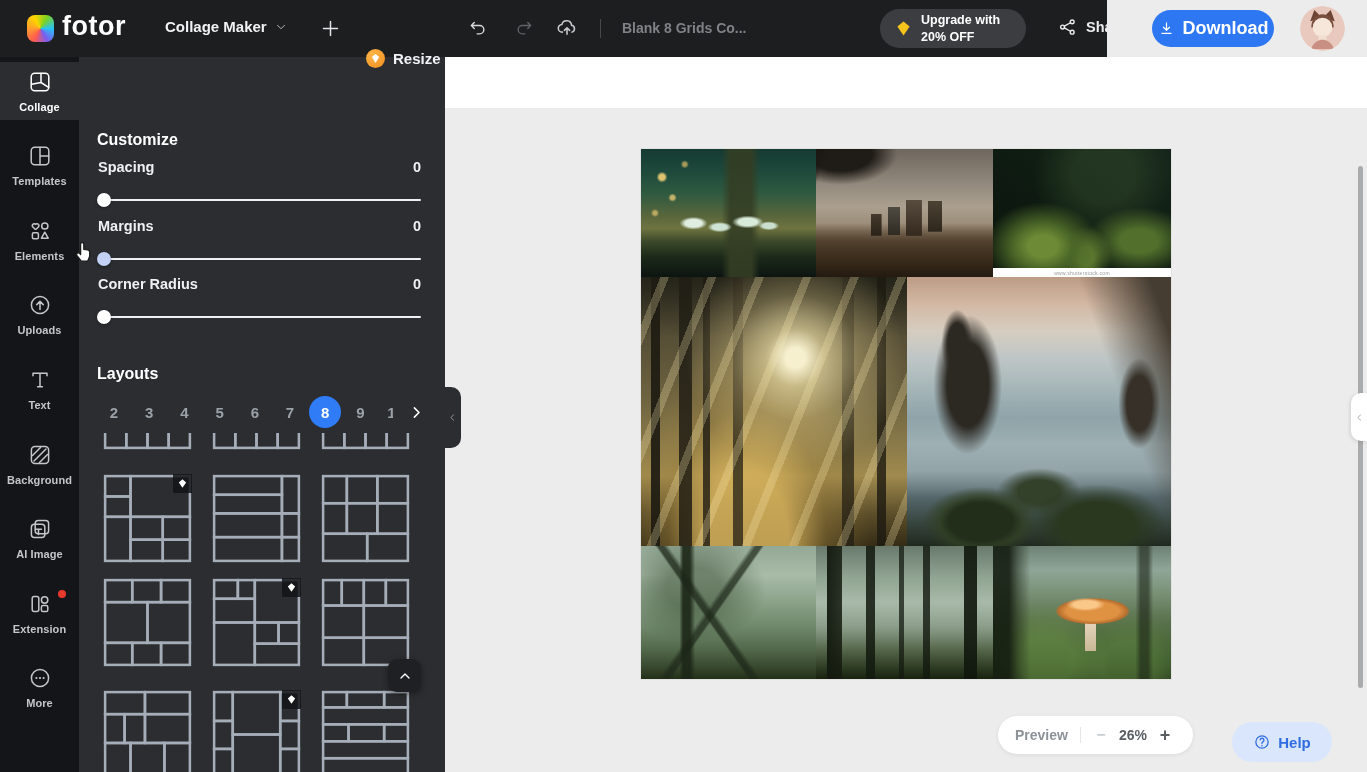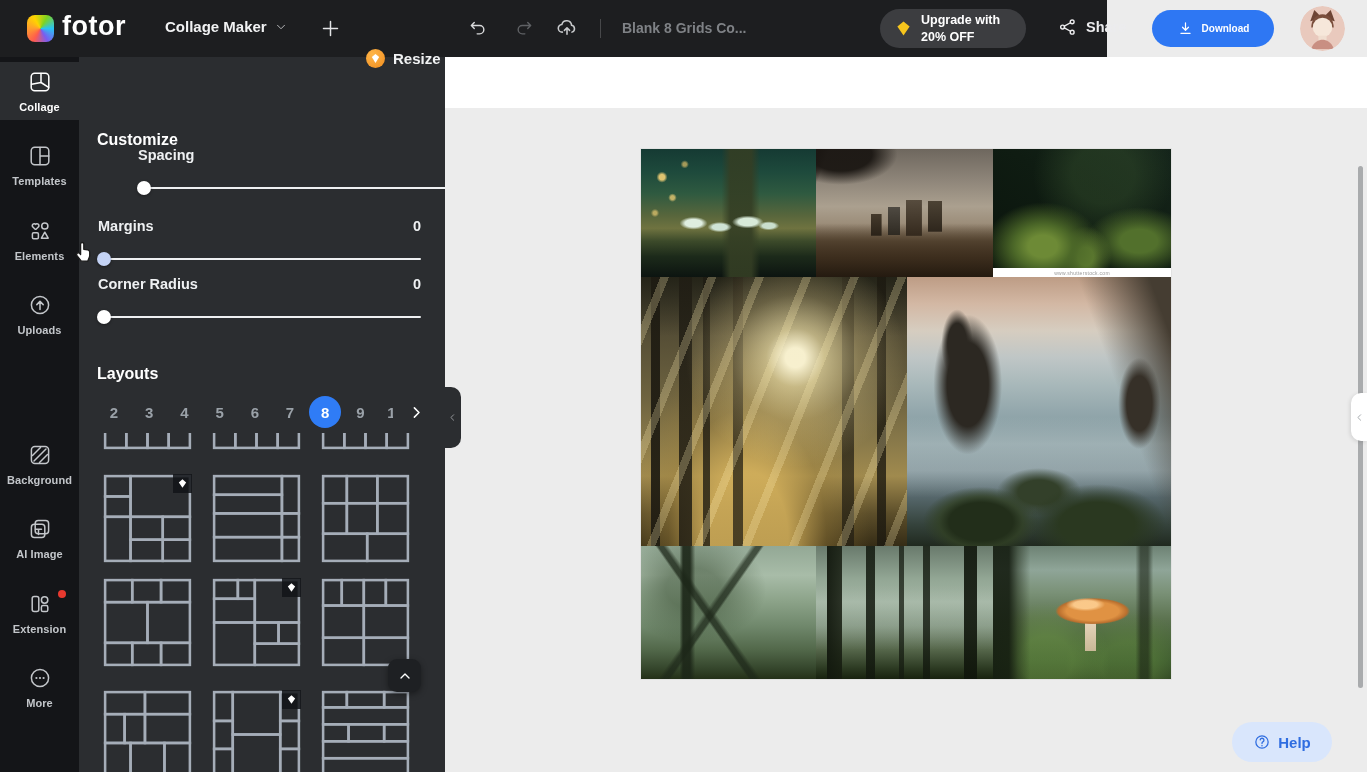--- a/index.html
+++ b/index.html
@@ -33,21 +33,21 @@
   .upgrade-btn{position:absolute;left:880px;top:9px;width:146px;height:39px;border-radius:20px;background:#3c3d40;
     display:flex;align-items:center;gap:9px;padding-left:15px;box-sizing:border-box;cursor:pointer;}
   .upgrade-gem{width:17px;height:17px;}
   .upgrade-txt{color:#fff;font-size:12.5px;font-weight:600;line-height:1.3;}
   .share-btn{position:absolute;left:1058px;top:17px;display:flex;align-items:center;gap:8px;cursor:pointer;}
   .share-btn .tb-ic{width:20px;height:20px;color:#ececee;}
   .share-lb{color:#ececee;font-size:14.5px;font-weight:600;}
   .download-btn{position:absolute;left:1152px;top:10px;width:122px;height:37px;border-radius:19px;background:#2e77f3;
     display:flex;align-items:center;justify-content:center;gap:8px;cursor:pointer;}
   .download-btn .tb-ic{width:17px;height:17px;color:#fff;}
-  .download-lb{color:#fff;font-size:10px;font-weight:600;}
+  .download-lb{color:#fff;font-size:18px;font-weight:600;}
   .avatar{position:absolute;left:1300px;top:6px;width:45px;height:45px;border-radius:50%;overflow:hidden;cursor:pointer;}
   .avatar svg{width:100%;height:100%;display:block;}
   
   .sidebar{position:absolute;left:0;top:57px;width:79px;height:715px;background:#141518;z-index:30;}
   .sb-item{position:absolute;left:0;width:79px;height:58px;display:flex;flex-direction:column;align-items:center;justify-content:center;gap:7px;color:#c3c6ca;cursor:pointer;}
   .sb-item.active{background:#2b2d30;color:#fff;}
   .sb-ic{width:24px;height:24px;position:relative;}
   .sb-ic svg{width:100%;height:100%;stroke:currentColor;fill:none;stroke-width:1.5;stroke-linecap:round;stroke-linejoin:round;display:block;}
   .sb-ic svg .f{fill:currentColor;stroke:none;}
   .sb-lb{font-size:11px;font-weight:600;letter-spacing:.1px;}
@@ -298,20 +298,28 @@
     </div>
     <div class="sb-item" style="top: 228.8px;">
       <span class="sb-ic">
         <svg viewBox="0 0 24 24">
           <circle cx="12" cy="12" r="8.6"></circle>
           <path d="M12 16.4V9M8.8 11.6 12 8.4l3.2 3.2"></path>
         </svg>
       </span>
       <span class="sb-lb">Uploads</span>
     </div>
+    <div class="sb-item" style="top: 303.4px;">
+      <span class="sb-ic">
+        <svg viewBox="0 0 24 24">
+          <path d="M5 5.3h14M5 5.3v2.4M19 5.3v2.4M12 5.3v13.4M9.6 18.7h4.8"></path>
+        </svg>
+      </span>
+      <span class="sb-lb">Text</span>
+    </div>
     <div class="sb-item" style="top: 378px;">
       <span class="sb-ic">
         <svg viewBox="0 0 24 24">
           <rect x="3.4" y="3.4" width="17.2" height="17.2" rx="3.5"></rect>
           <path d="M4.5 12.5 12.5 4.5M6 18 18 6M11.5 19.5l8-8"></path>
         </svg>
       </span>
       <span class="sb-lb">Background</span>
     </div>
     <div class="sb-item" style="top: 452.6px;">
@@ -344,21 +352,21 @@
           <circle class="f" cx="15.6" cy="12" r="1.1"></circle>
         </svg>
       </span>
       <span class="sb-lb">More</span>
     </div>
   </div>
 
 <div class="panel">
   <div class="panel-title" style="top:74px">Customize</div>
   <div id="sliders">
-      <div class="slider-group" style="top: 88px; margin-left: 40px;">
+      <div class="slider-group" style="top: 100px;">
         <div class="sl-row">
           <span class="sl-label">Spacing</span>
           <span class="sl-value">0</span>
         </div>
         <div class="sl-track">
           <div class="sl-handle"></div>
         </div>
       </div>
       <div class="slider-group" style="top: 158.5px;">
         <div class="sl-row">
@@ -567,20 +575,27 @@
     <div class="cell c2"></div>
     <div class="cell c3">
       <div class="watermark">www.shutterstock.com</div>
     </div>
     <div class="cell c4"></div>
     <div class="cell c5"></div>
     <div class="cell c6"></div>
     <div class="cell c7"></div>
     <div class="cell c8"></div>
   </div>
+  <div class="zoom-pill">
+    <span class="zp-preview">Preview</span>
+    <span class="zp-sep"></span>
+    <span class="zp-minus">−</span>
+    <span class="zp-value">26%</span>
+    <span class="zp-plus">+</span>
+  </div>
   <div class="help-btn">
     <span class="tb-ic">
         <svg viewBox="0 0 24 24">
           <circle cx="12" cy="12" r="8.2"></circle>
           <path d="M9.6 9.2a2.5 2.5 0 1 1 3.5 2.6c-.8.35-1.1.9-1.1 1.7v.5"></path>
           <circle class="f" cx="12" cy="16.9" r="1.05"></circle>
         </svg>
       </span>
     <span class="help-lb">Help</span>
   </div>

